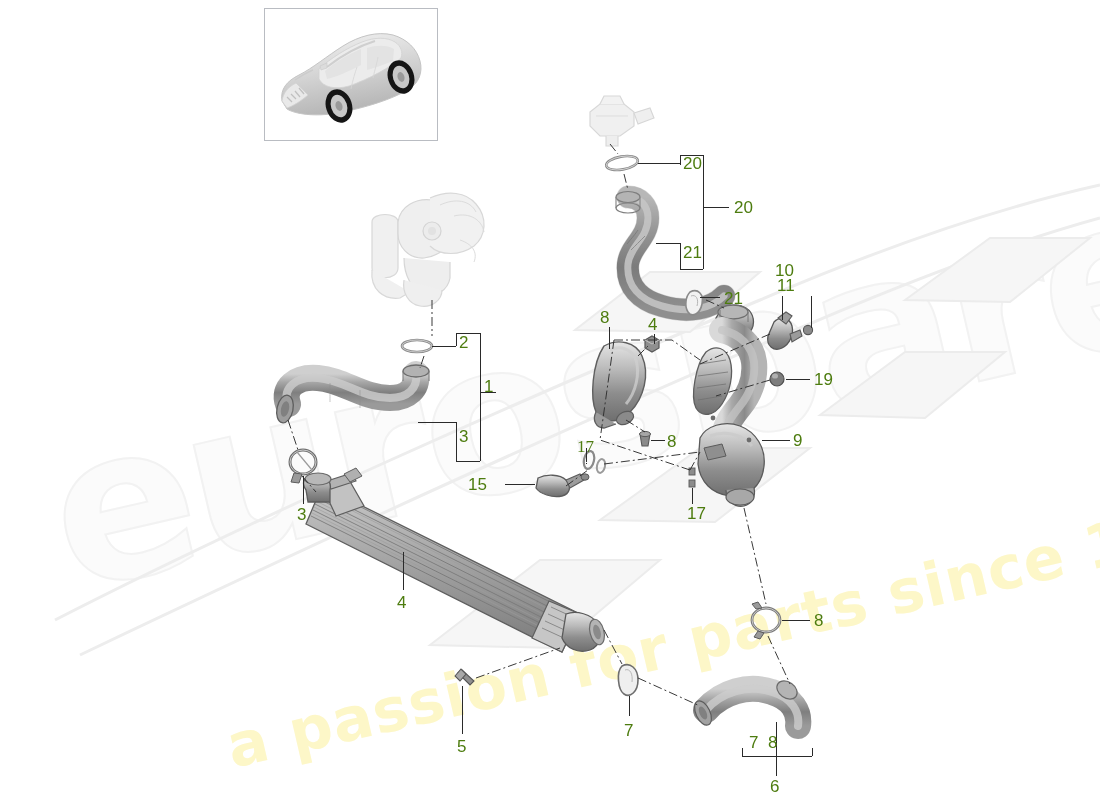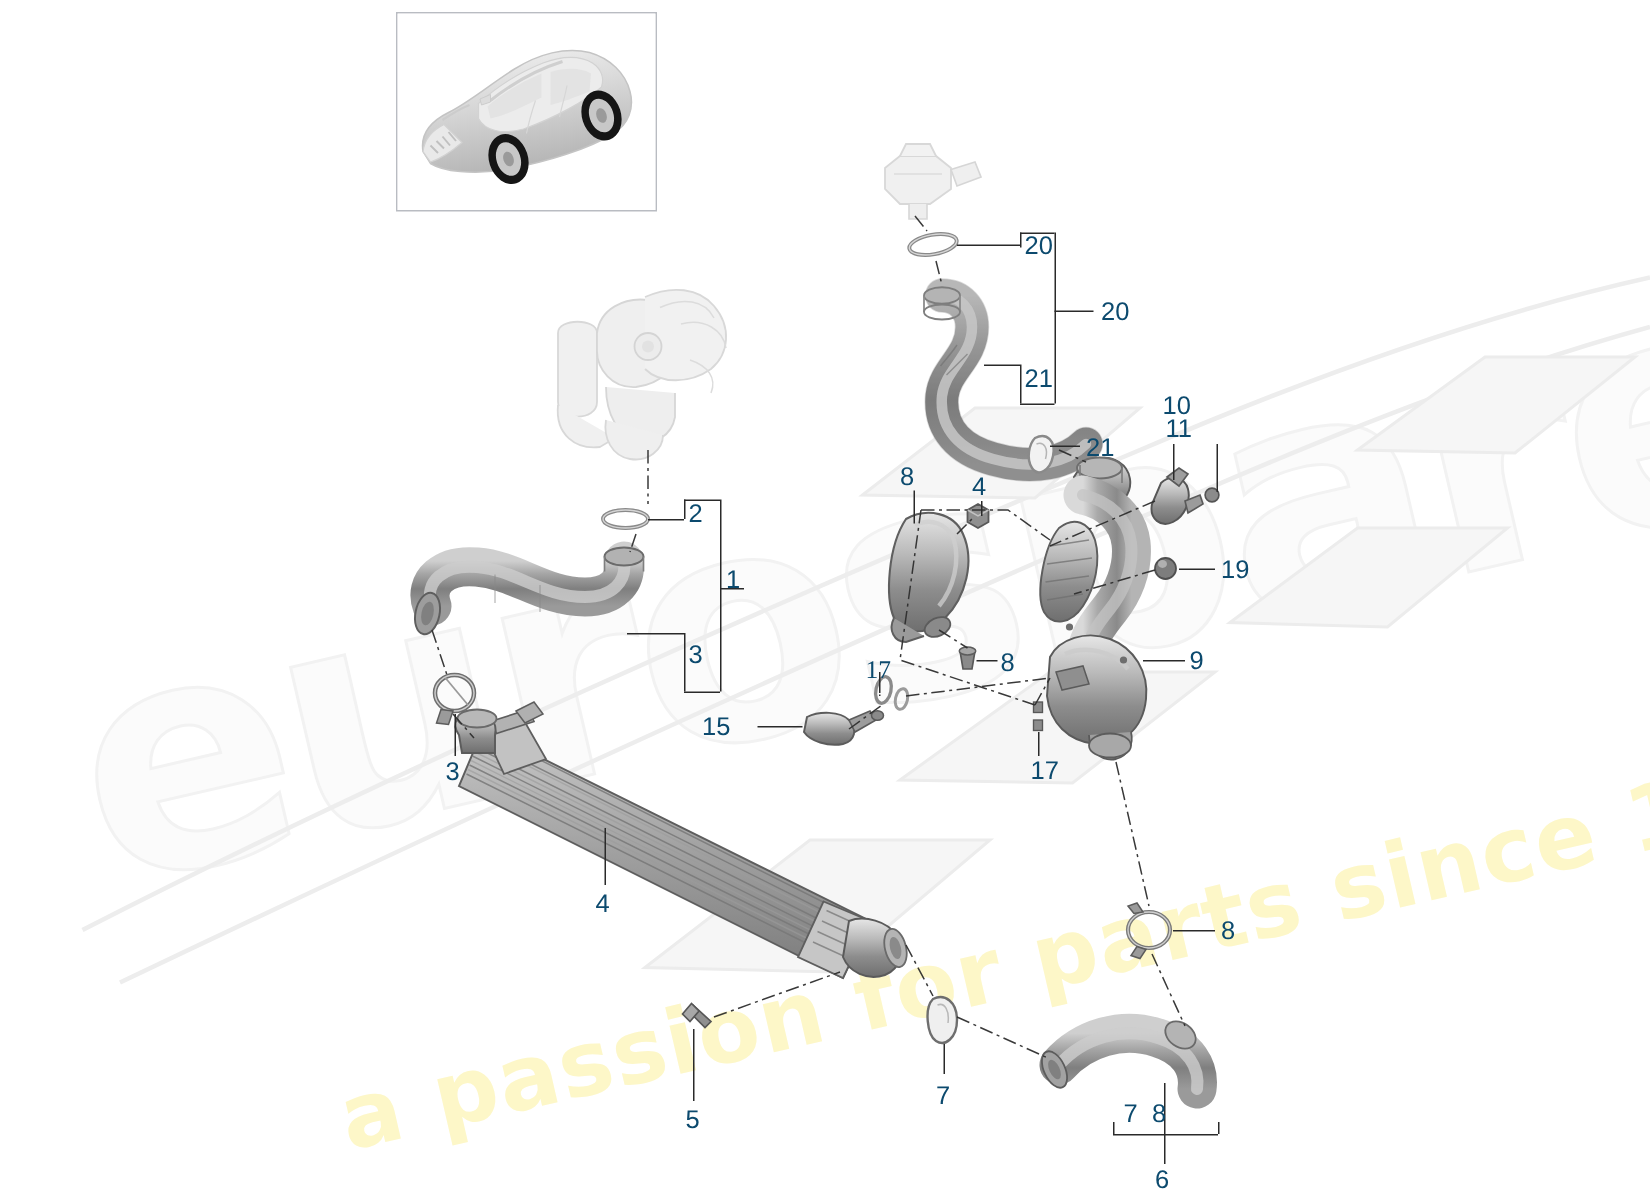--- a/index.html
+++ b/index.html
@@ -38,21 +38,21 @@
          border-color:#f7f7f7 transparent transparent transparent;transform:rotate(6deg);}
 
   
   .veh-box{
     position:absolute;left:264px;top:8px;width:172px;height:131px;
     border:1px solid #b9bcc2;background:#ffffff;z-index:4;
   }
 
   
   .lbl{
-    position:absolute;z-index:9;color:#0c4a6e;
+    position:absolute;z-index:9;color:#4d7c0f;
     font-size:17px;font-family:"Liberation Sans", sans-serif;
     font-weight:400;line-height:1;white-space:nowrap;
   }
   
   .ld{position:absolute;background:#2a2a2a;z-index:8;}
   .ld-h{height:1px;}
   .ld-v{width:1px;}
 
   svg.art{position:absolute;left:0;top:0;width:1100px;height:800px;z-index:5;}
   svg.art-bg{z-index:2;}

